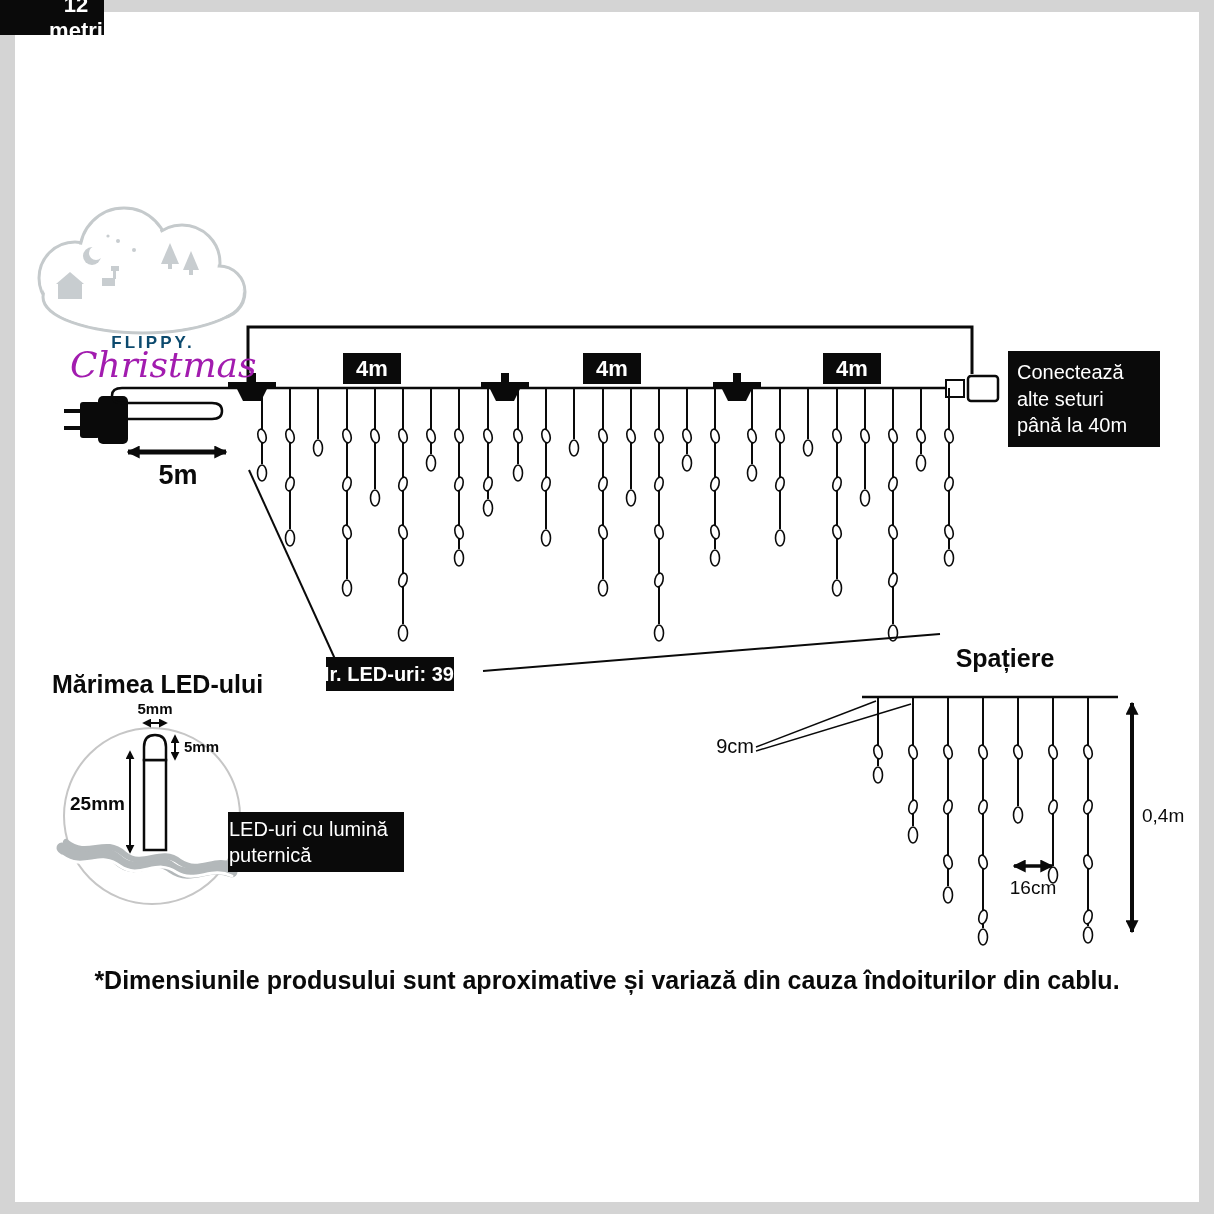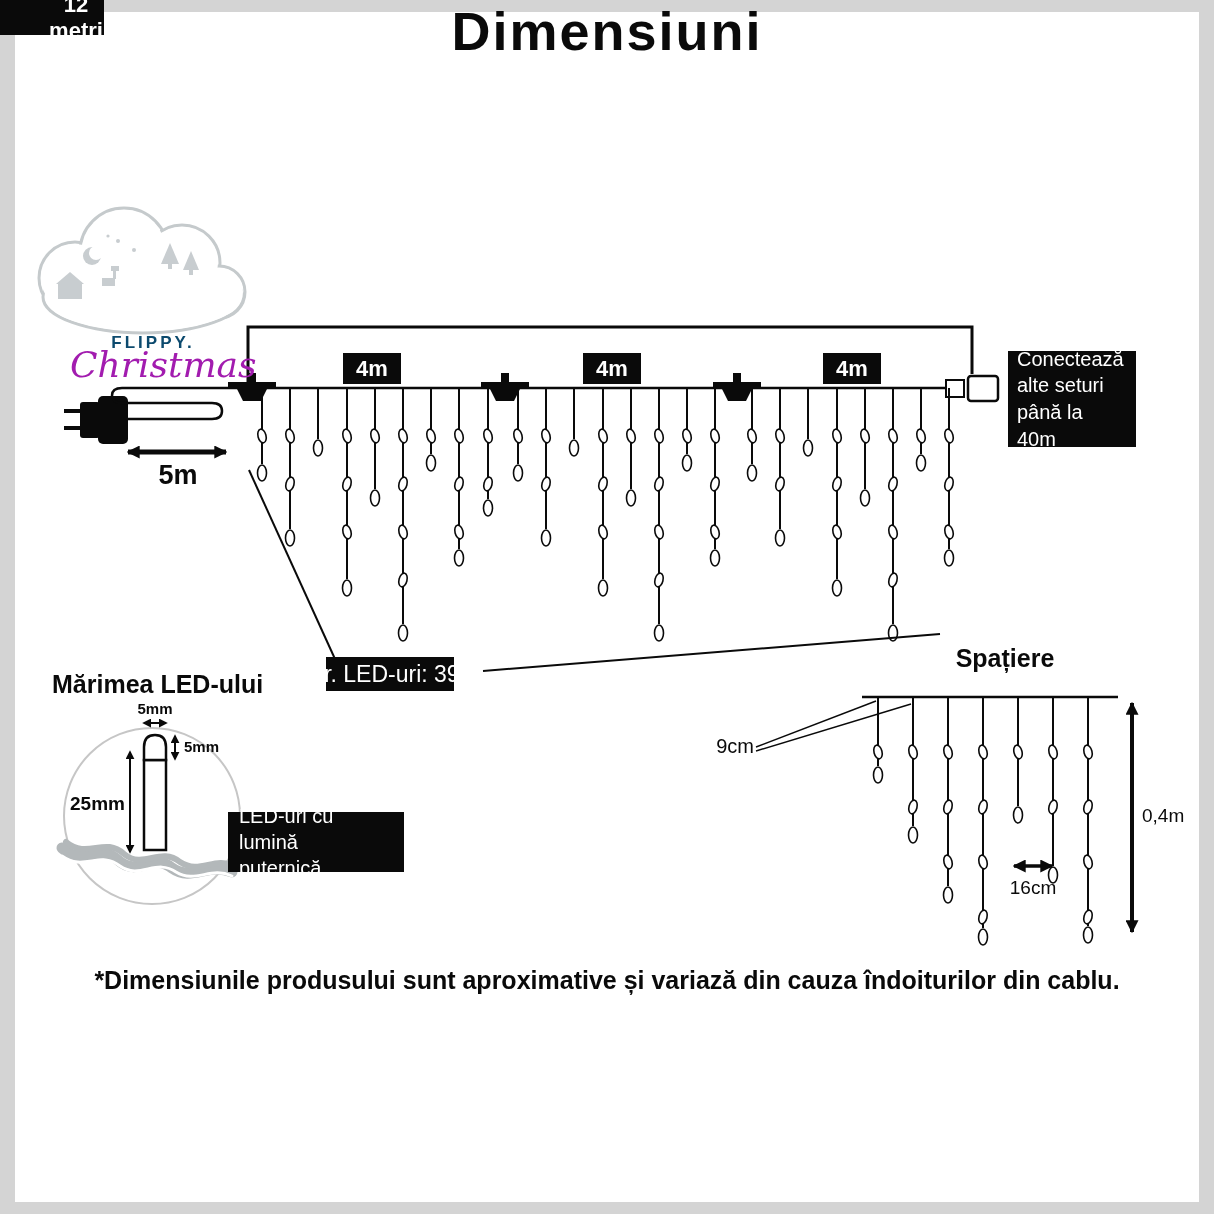--- a/index.html
+++ b/index.html
@@ -23,22 +23,22 @@
   .pre{white-space:pre-line;}
   .lbl{position:absolute;color:#0a0a0a;}
   .cord{stroke:#0a0a0a;stroke-width:2;fill:none;}
   .bulb{fill:#ffffff;stroke:#0a0a0a;stroke-width:1.6;}
   .ink{stroke:#0a0a0a;}
   .outline{fill:#ffffff;stroke:#0a0a0a;}
   #title{left:0;top:230;width:1214px;text-align:center;font-size:54px;font-weight:700;letter-spacing:2px;}
   #box-total{left:558;top:309;width:104px;height:35px;font-size:22px;font-weight:700;padding-left:48px;}
   .segbox{width:58px;height:31px;top:353px;font-size:22px;font-weight:700;}
   #seg1{left:343px;} #seg2{left:583px;} #seg3{left:823px;}
-  #connect-box{left:1008px;top:351px;width:128px;height:96px;font-size:20px;line-height:1.33;padding:6px 9px;}
-  #count-box{left:326px;top:657px;width:128px;height:34px;font-size:23px;font-weight:400;white-space:nowrap;}
+  #connect-box{left:1008px;top:351px;width:152px;height:96px;font-size:20px;line-height:1.33;padding:6px 9px;}
+  #count-box{left:326px;top:657px;width:128px;height:34px;font-size:20px;font-weight:700;white-space:nowrap;}
   #lead-label{left:143px;top:460px;width:70px;text-align:center;font-size:27px;font-weight:700;}
   #led-title{left:52px;top:670px;width:240px;font-size:25px;font-weight:700;}
   #spacing-title{left:920px;top:644px;width:170px;text-align:center;font-size:25px;font-weight:700;}
   #footer{left:0;top:966px;width:1214px;text-align:center;font-size:25px;font-weight:700;}
   #lbl-width{left:122px;top:700px;width:66px;text-align:center;font-size:15px;font-weight:600;}
   #lbl-cap{left:184px;top:738px;width:50px;font-size:15px;font-weight:600;}
   #lbl-len{left:70px;top:793px;width:54px;text-align:right;font-size:19px;font-weight:600;}
   #lbl-dropgap{left:700px;top:735px;width:54px;text-align:right;font-size:20px;}
   #lbl-bulbgap{left:1000px;top:877px;width:66px;text-align:center;font-size:19px;}
   #lbl-height{left:1142px;top:805px;width:60px;font-size:19px;}
@@ -284,39 +284,38 @@
       </g>
       <line x1="144" y1="723" x2="166" y2="723" class="ink" stroke-width="2" marker-start="url(#as)" marker-end="url(#as)"></line>
       <line x1="175" y1="736" x2="175" y2="759" class="ink" stroke-width="2" marker-start="url(#as)" marker-end="url(#as)"></line>
       <line x1="130" y1="752" x2="130" y2="852" class="ink" stroke-width="2" marker-start="url(#as)" marker-end="url(#as)"></line>
     </g>
   </svg>
 
   <div class="lbl" id="logo-brand">FLIPPY.</div>
   <div class="lbl" id="logo-script">Christmas</div>
 
-  <h1 class="lbl" id="title" style="margin:0;">Dimensiuni</h1>
 
   <div class="abs blackbox" id="box-total">12 metri</div>
   <div class="abs blackbox segbox" id="seg1">4m</div>
   <div class="abs blackbox segbox" id="seg2">4m</div>
   <div class="abs blackbox segbox" id="seg3">4m</div>
 
   <div class="abs blackbox left pre" id="connect-box">Conectează
 alte seturi
 până la 40m</div>
   <div class="abs blackbox" id="count-box">Nr. LED-uri: 396</div>
 
   <div class="lbl" id="lead-label">5m</div>
 
   <div class="lbl" id="led-title">Mărimea LED-ului</div>
   <div class="lbl" id="lbl-width">5mm</div>
   <div class="lbl" id="lbl-cap">5mm</div>
   <div class="lbl" id="lbl-len">25mm</div>
-  <div class="abs blackbox left pre" style="left:228px;top:812px;width:176px;height:60px;font-size:20px;padding:8px 11px;line-height:1.3;">LED-uri cu lumină
+  <div class="abs blackbox left pre" style="left:228px;top:812px;width:176px;height:60px;font-size:20px;padding:8px 1px;line-height:1.3;">LED-uri cu lumină
 puternică</div>
 
   <div class="lbl" id="spacing-title">Spațiere</div>
   <div class="lbl" id="lbl-dropgap">9cm</div>
   <div class="lbl" id="lbl-bulbgap">16cm</div>
   <div class="lbl" id="lbl-height">0,4m</div>
 
   <div class="lbl" id="footer">*Dimensiunile produsului sunt aproximative și variază din cauza îndoiturilor din cablu.</div>
 </div>
 

